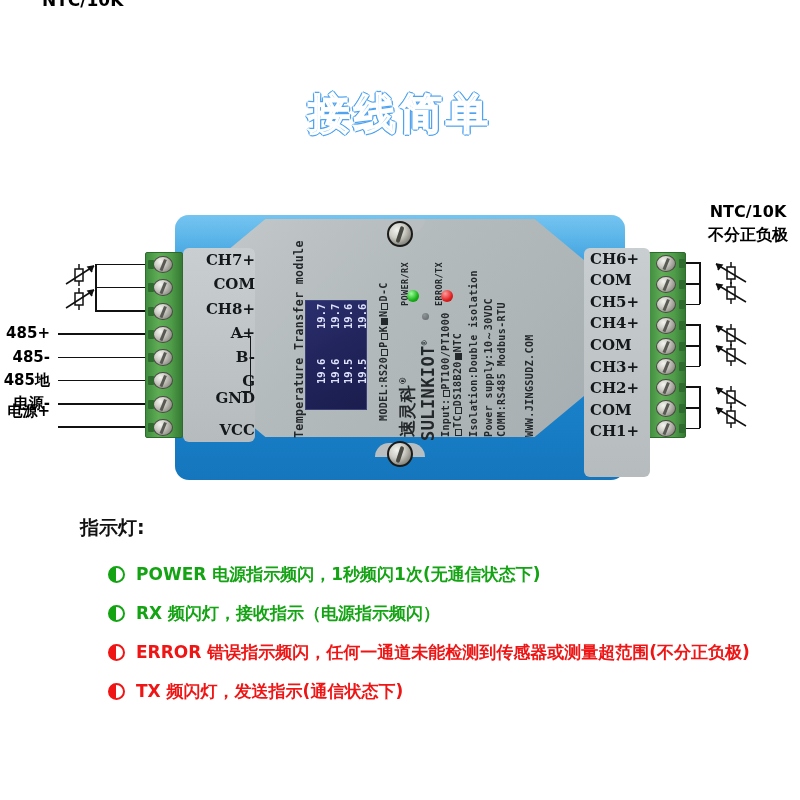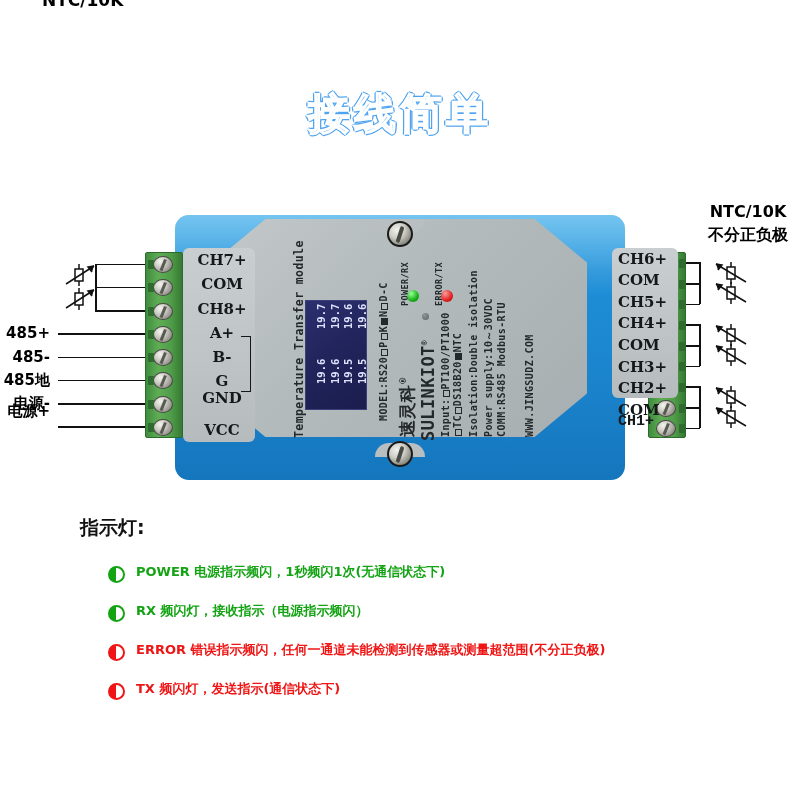--- a/index.html
+++ b/index.html
@@ -130,28 +130,28 @@
   }
   .tslot{ position:absolute; width:6px; height:9px; background:#2f6b2f; border-radius:1px; }
 
   
   .plate{
     position:absolute;
     background:linear-gradient(180deg,#c9ced0,#b6bcbe);
     border-radius:6px;
   }
   #plate-left{ left:183px; top:248px; width:72px; height:194px; }
-  #plate-right{ left:584px; top:248px; width:66px; height:150px;margin-left:28px; }
+  #plate-right{ left:584px; top:248px; width:66px; height:229px; }
   .plabel{
     position:absolute; left:0; width:100%;
     font-family:"DejaVu Serif", serif;
     font-size:15px; font-weight:bold; color:#14181a;
     text-align:center; line-height:1;
   }
-  #plate-left .plabel{ text-align:center; padding-left:6px; }
+  #plate-left .plabel{ text-align:right; padding-left:6px; }
   #plate-right .plabel{ text-align:left; padding-left:6px; }
   .bracket{
     position:absolute; left:58px; top:88px; width:10px; height:56px;
     border:1.6px solid #14181a; border-left:none;
   }
 
   
   #left-wiring{ position:absolute; left:0; top:230px; width:180px; height:220px; }
   .wlabel{
     position:absolute; right:130px;
@@ -182,21 +182,21 @@
   }
   .leg-row{ position:absolute; left:108px; height:26px; }
   .leg-row .bulb{
     position:absolute; left:0; top:3px; width:17px; height:17px; border-radius:50%;
     border:2px solid currentColor;
     background:linear-gradient(90deg, currentColor 0%, currentColor 50%, #fff 50%, #fff 100%);
   }
   .leg-row .ltext{
     position:absolute; left:28px; top:0;
     font-family:"DejaVu Sans", sans-serif;
-    font-size:13px; font-weight:bold; white-space:nowrap;text-align:right;
+    font-size:17px; font-weight:bold; white-space:nowrap;text-align:right;
   }
   .leg-row.green{ color:#13a313; }
   .leg-row.red{ color:#f01515; }
   .leg-row .ltext{ color:inherit; }
 </style>
 </head>
 <body>
 
 <div id="title">接线简单</div>
 
@@ -302,21 +302,21 @@
   </div>
 <div class="plate" id="plate-right">
     <div class="plabel" style="top: 3.77778px;">CH6+</div>
     <div class="plabel" style="top: 25.3333px;">COM</div>
     <div class="plabel" style="top: 46.8889px;">CH5+</div>
     <div class="plabel" style="top: 68.4444px;">CH4+</div>
     <div class="plabel" style="top: 90px;">COM</div>
     <div class="plabel" style="top: 111.556px;">CH3+</div>
     <div class="plabel" style="top: 133.111px;">CH2+</div>
     <div class="plabel" style="top: 154.667px;">COM</div>
-    <div class="plabel" style="top: 166px; font-family: Liberation Mono, monospace;">CH1+</div>
+    <div class="plabel" style="top: 176px;">CH1+</div>
   </div>
 
 <div id="ntc-left-title">NTC/10K</div>
 <div id="left-wiring">
     <div class="wire" style="left: 95px; width: 50px; top: 33.625px;"></div>
     <div class="wire" style="left: 95px; width: 50px; top: 56.875px;"></div>
     <div class="wire" style="left: 95px; width: 50px; top: 80.125px;"></div>
     <div style="position: absolute; left: 95px; top: 33.625px; width: 1.6px; height: 46.5px; background: rgb(17, 17, 17);"></div>
     <div class="therm" style="left: 56px; top: 34.25px;"><svg width="46" height="22" viewBox="0 0 46 22">
         <g stroke="#111" stroke-width="1.5" fill="none">

